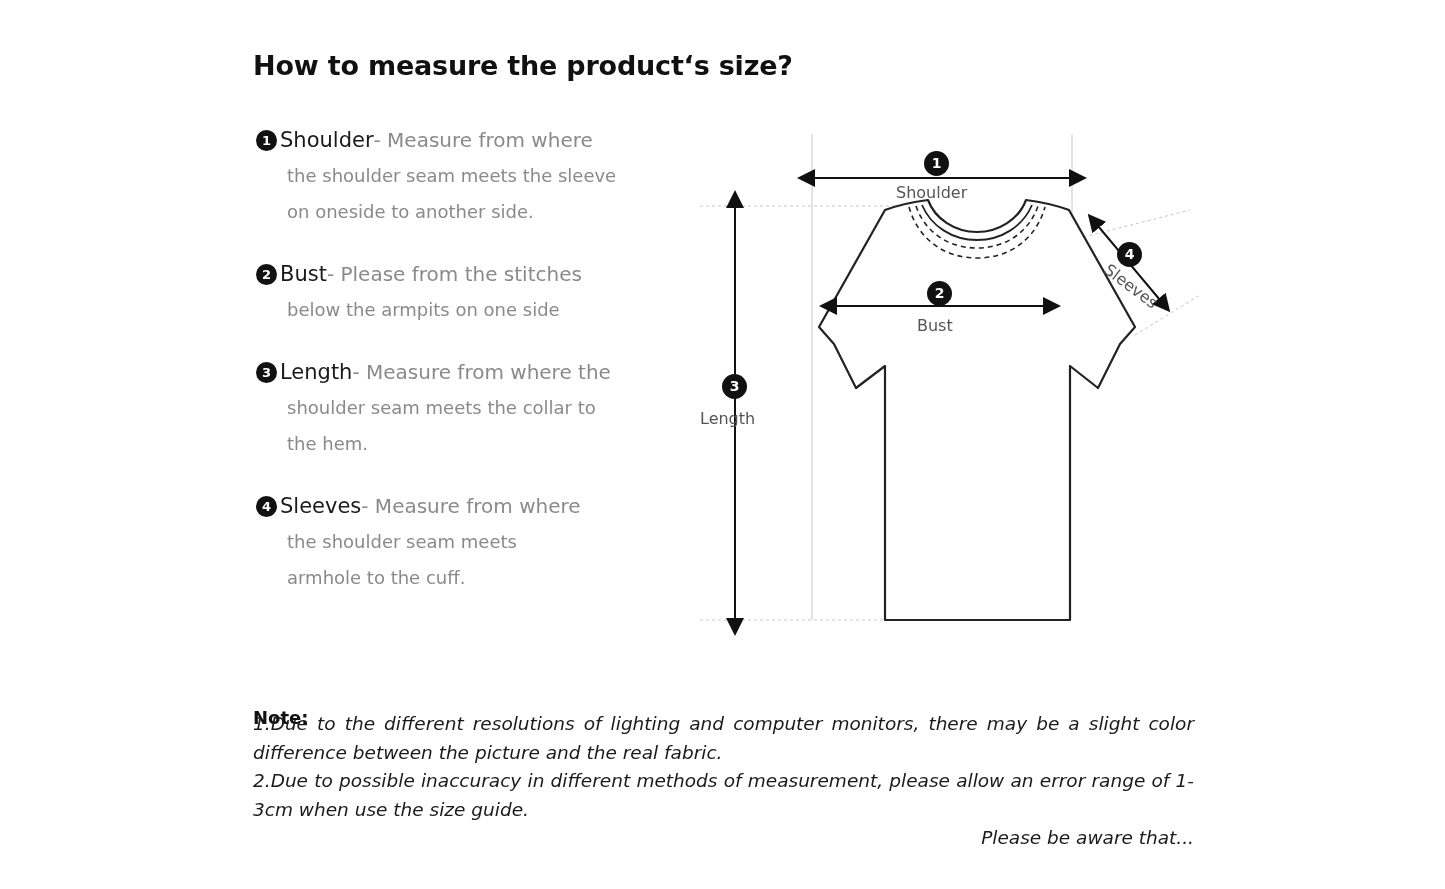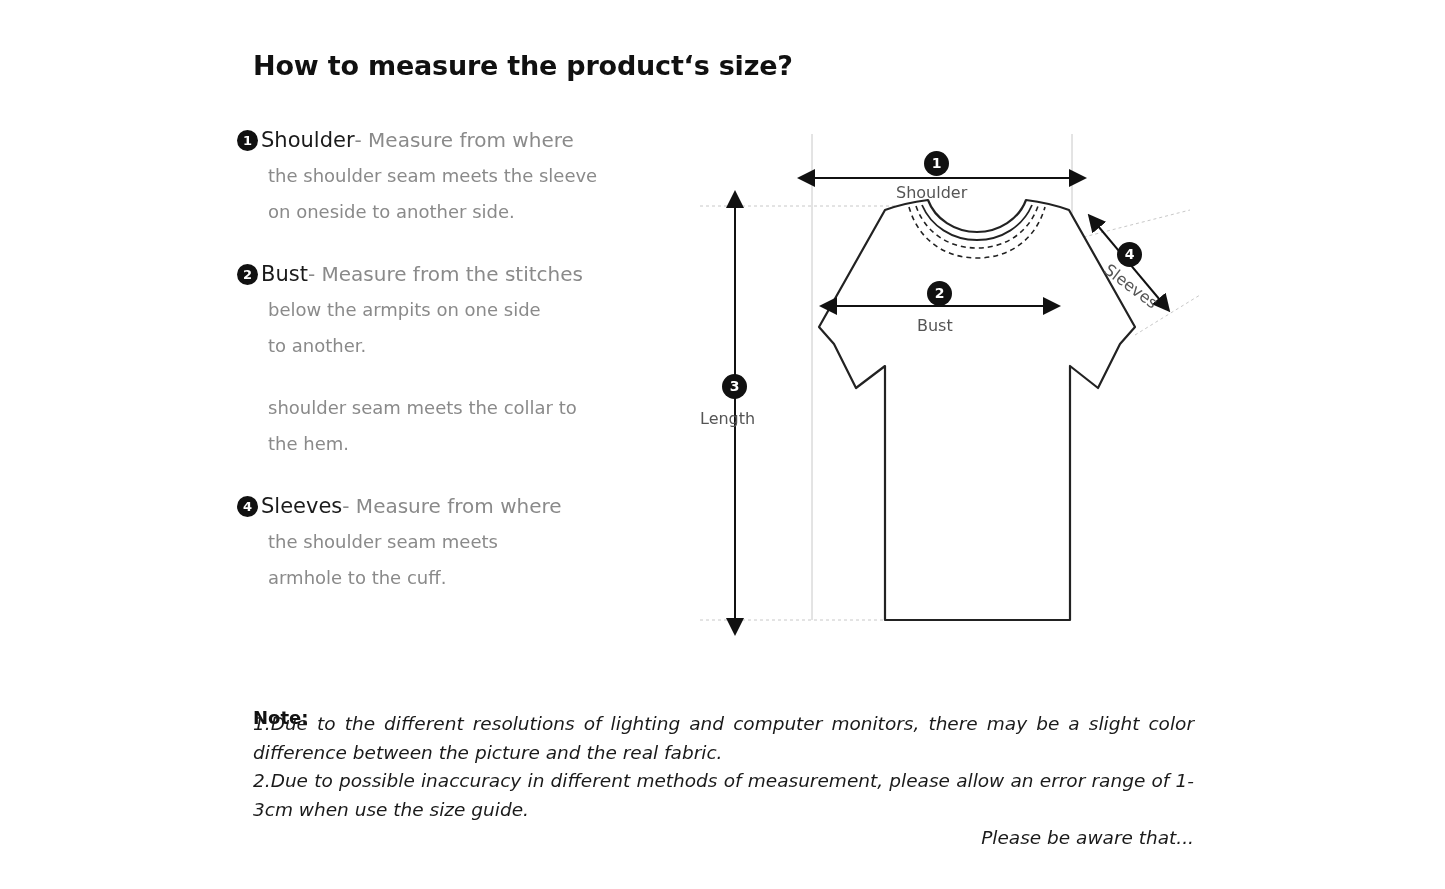--- a/index.html
+++ b/index.html
@@ -26,21 +26,21 @@
     top: 50px;
     font-size: 27px;
     font-weight: bold;
     letter-spacing: -0.2px;
     color: #111111;
   }
 
   
   .instructions {
     position: absolute;
-    left: 237px;
+    left: 256px;
     top: 122px;
     width: 420px;
   }
   .instr-item {
     margin-bottom: 26px;
   }
   .instr-line {
     font-size: 20px;
     line-height: 36px;
     color: #8a8a8a;
@@ -137,27 +137,29 @@
     <div class="instr-item">
       <div class="instr-line">
         <span class="badge">1</span><span class="kw">Shoulder</span><span>- Measure from where</span>
       </div>
       <span class="cont">the shoulder seam meets the sleeve</span>
       <span class="cont">on oneside to another side.</span>
     </div>
 
     <div class="instr-item">
       <div class="instr-line">
-        <span class="badge">2</span><span class="kw">Bust</span><span>- Measure from the stitches</span>
+        <span class="badge">2</span><span class="kw">Bust</span><span>- Please from the stitches</span>
       </div>
       <span class="cont">below the armpits on one side</span>
-      <span class="cont">to another.</span>
-    </div>
-
-    <div class="instr-item">
+    </div>
+
+    <div class="instr-item">
+      <div class="instr-line">
+        <span class="badge">3</span><span class="kw">Length</span><span>- Measure from where the</span>
+      </div>
       <span class="cont">shoulder seam meets the collar to</span>
       <span class="cont">the hem.</span>
     </div>
 
     <div class="instr-item">
       <div class="instr-line">
         <span class="badge">4</span><span class="kw">Sleeves</span><span>- Measure from where</span>
       </div>
       <span class="cont">the shoulder seam meets</span>
       <span class="cont">armhole to the cuff.</span>

